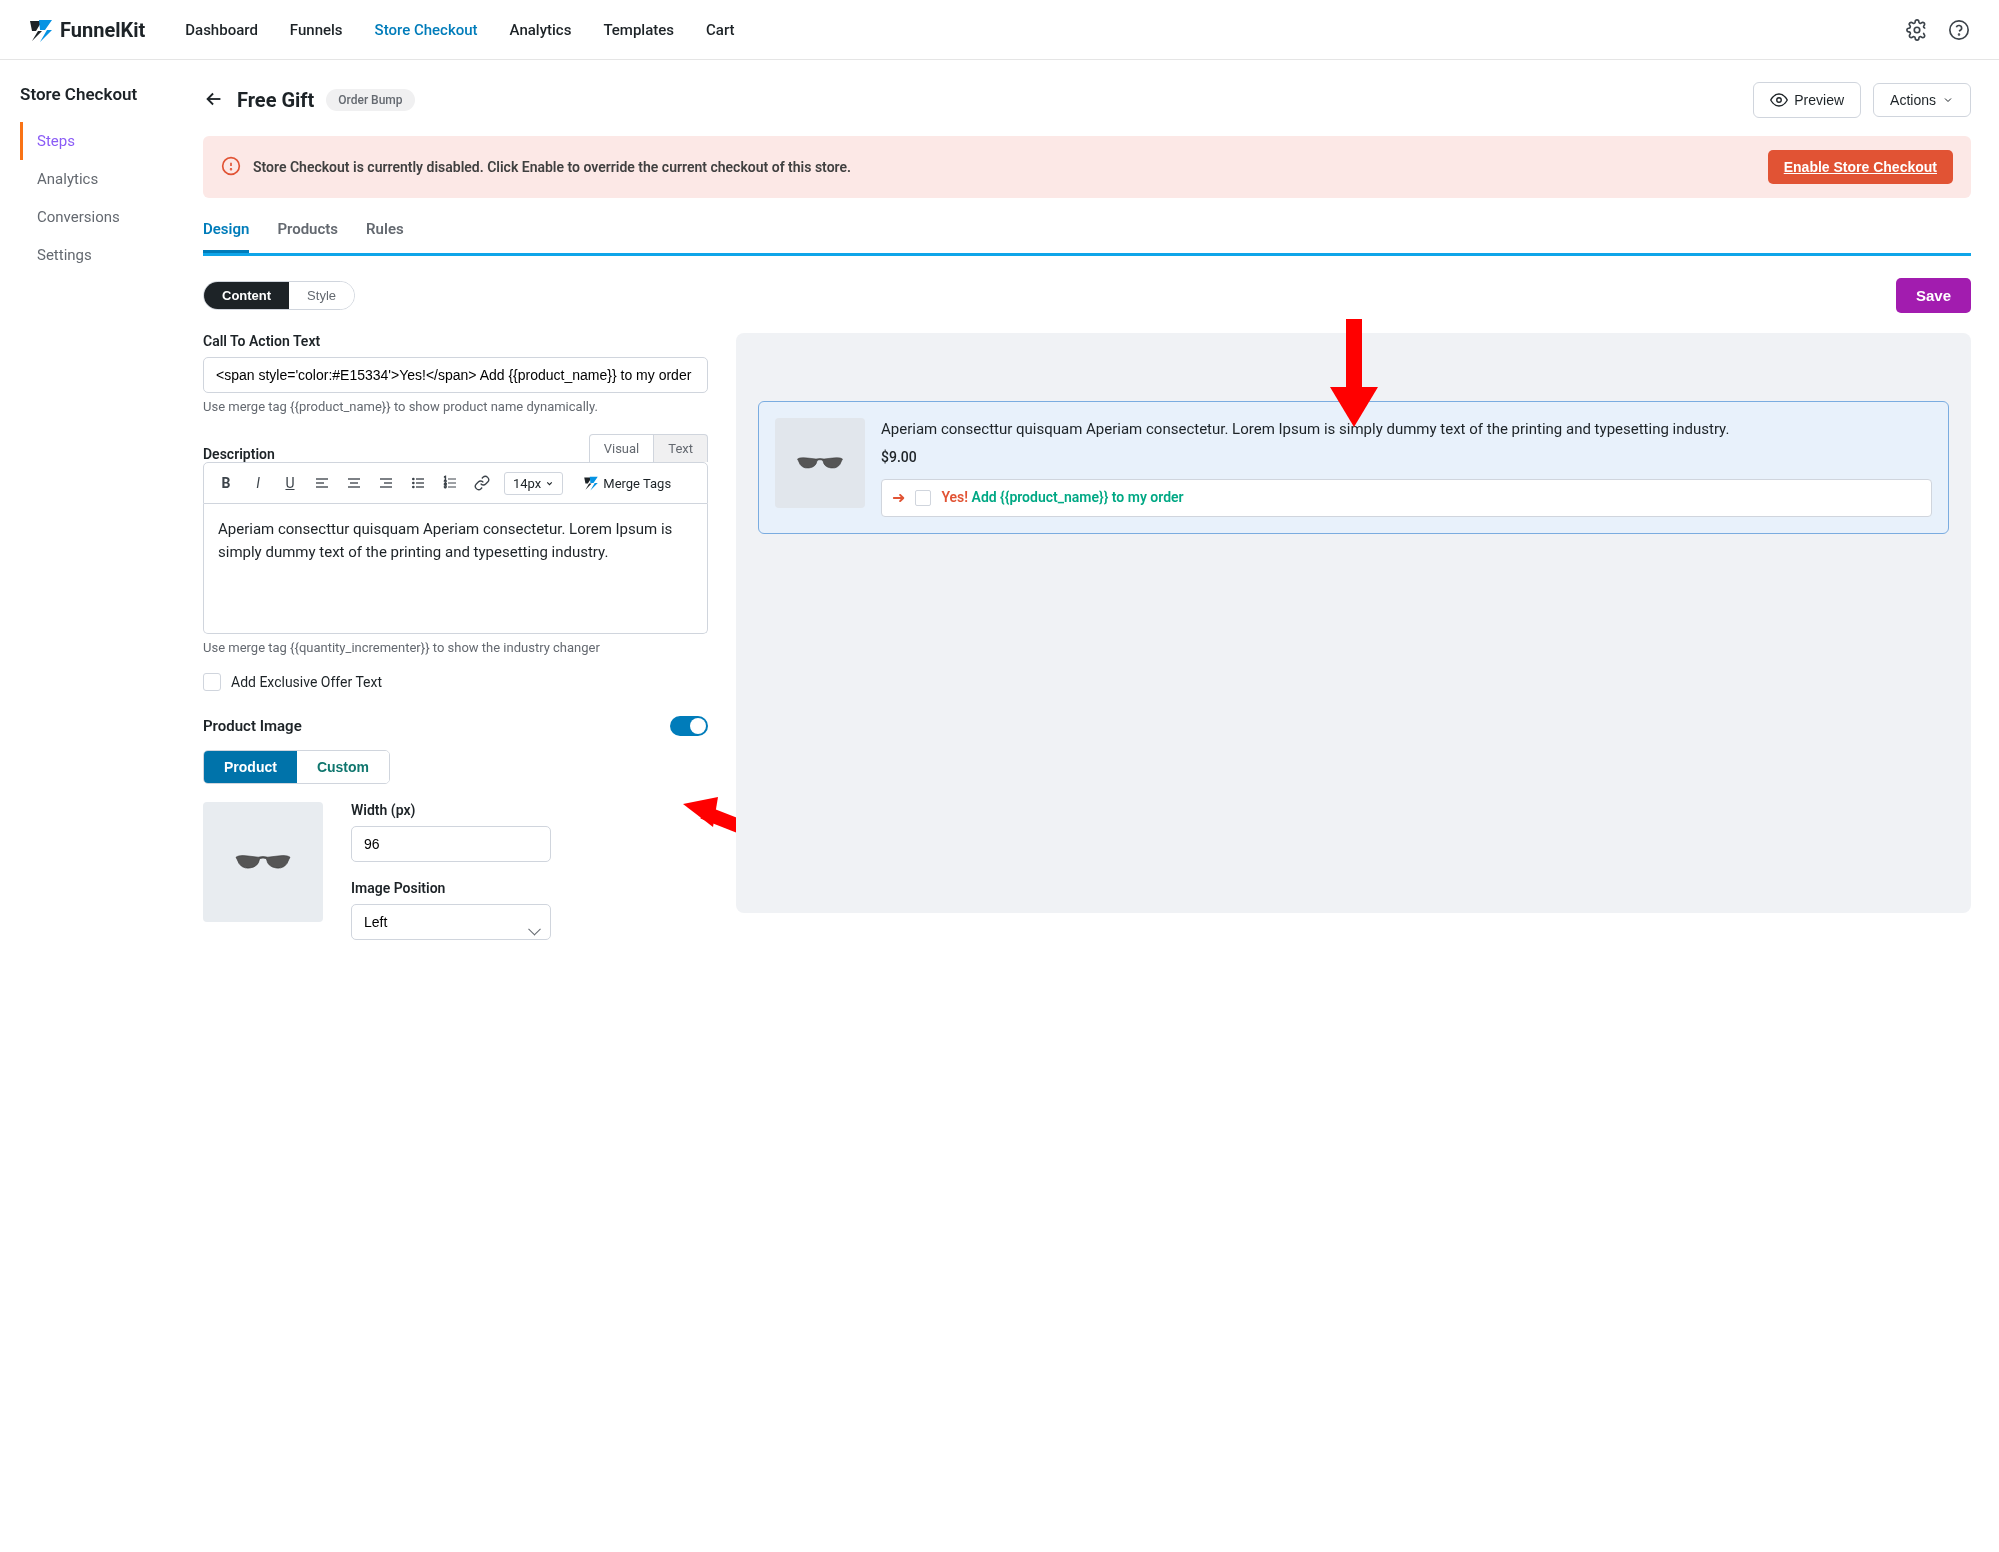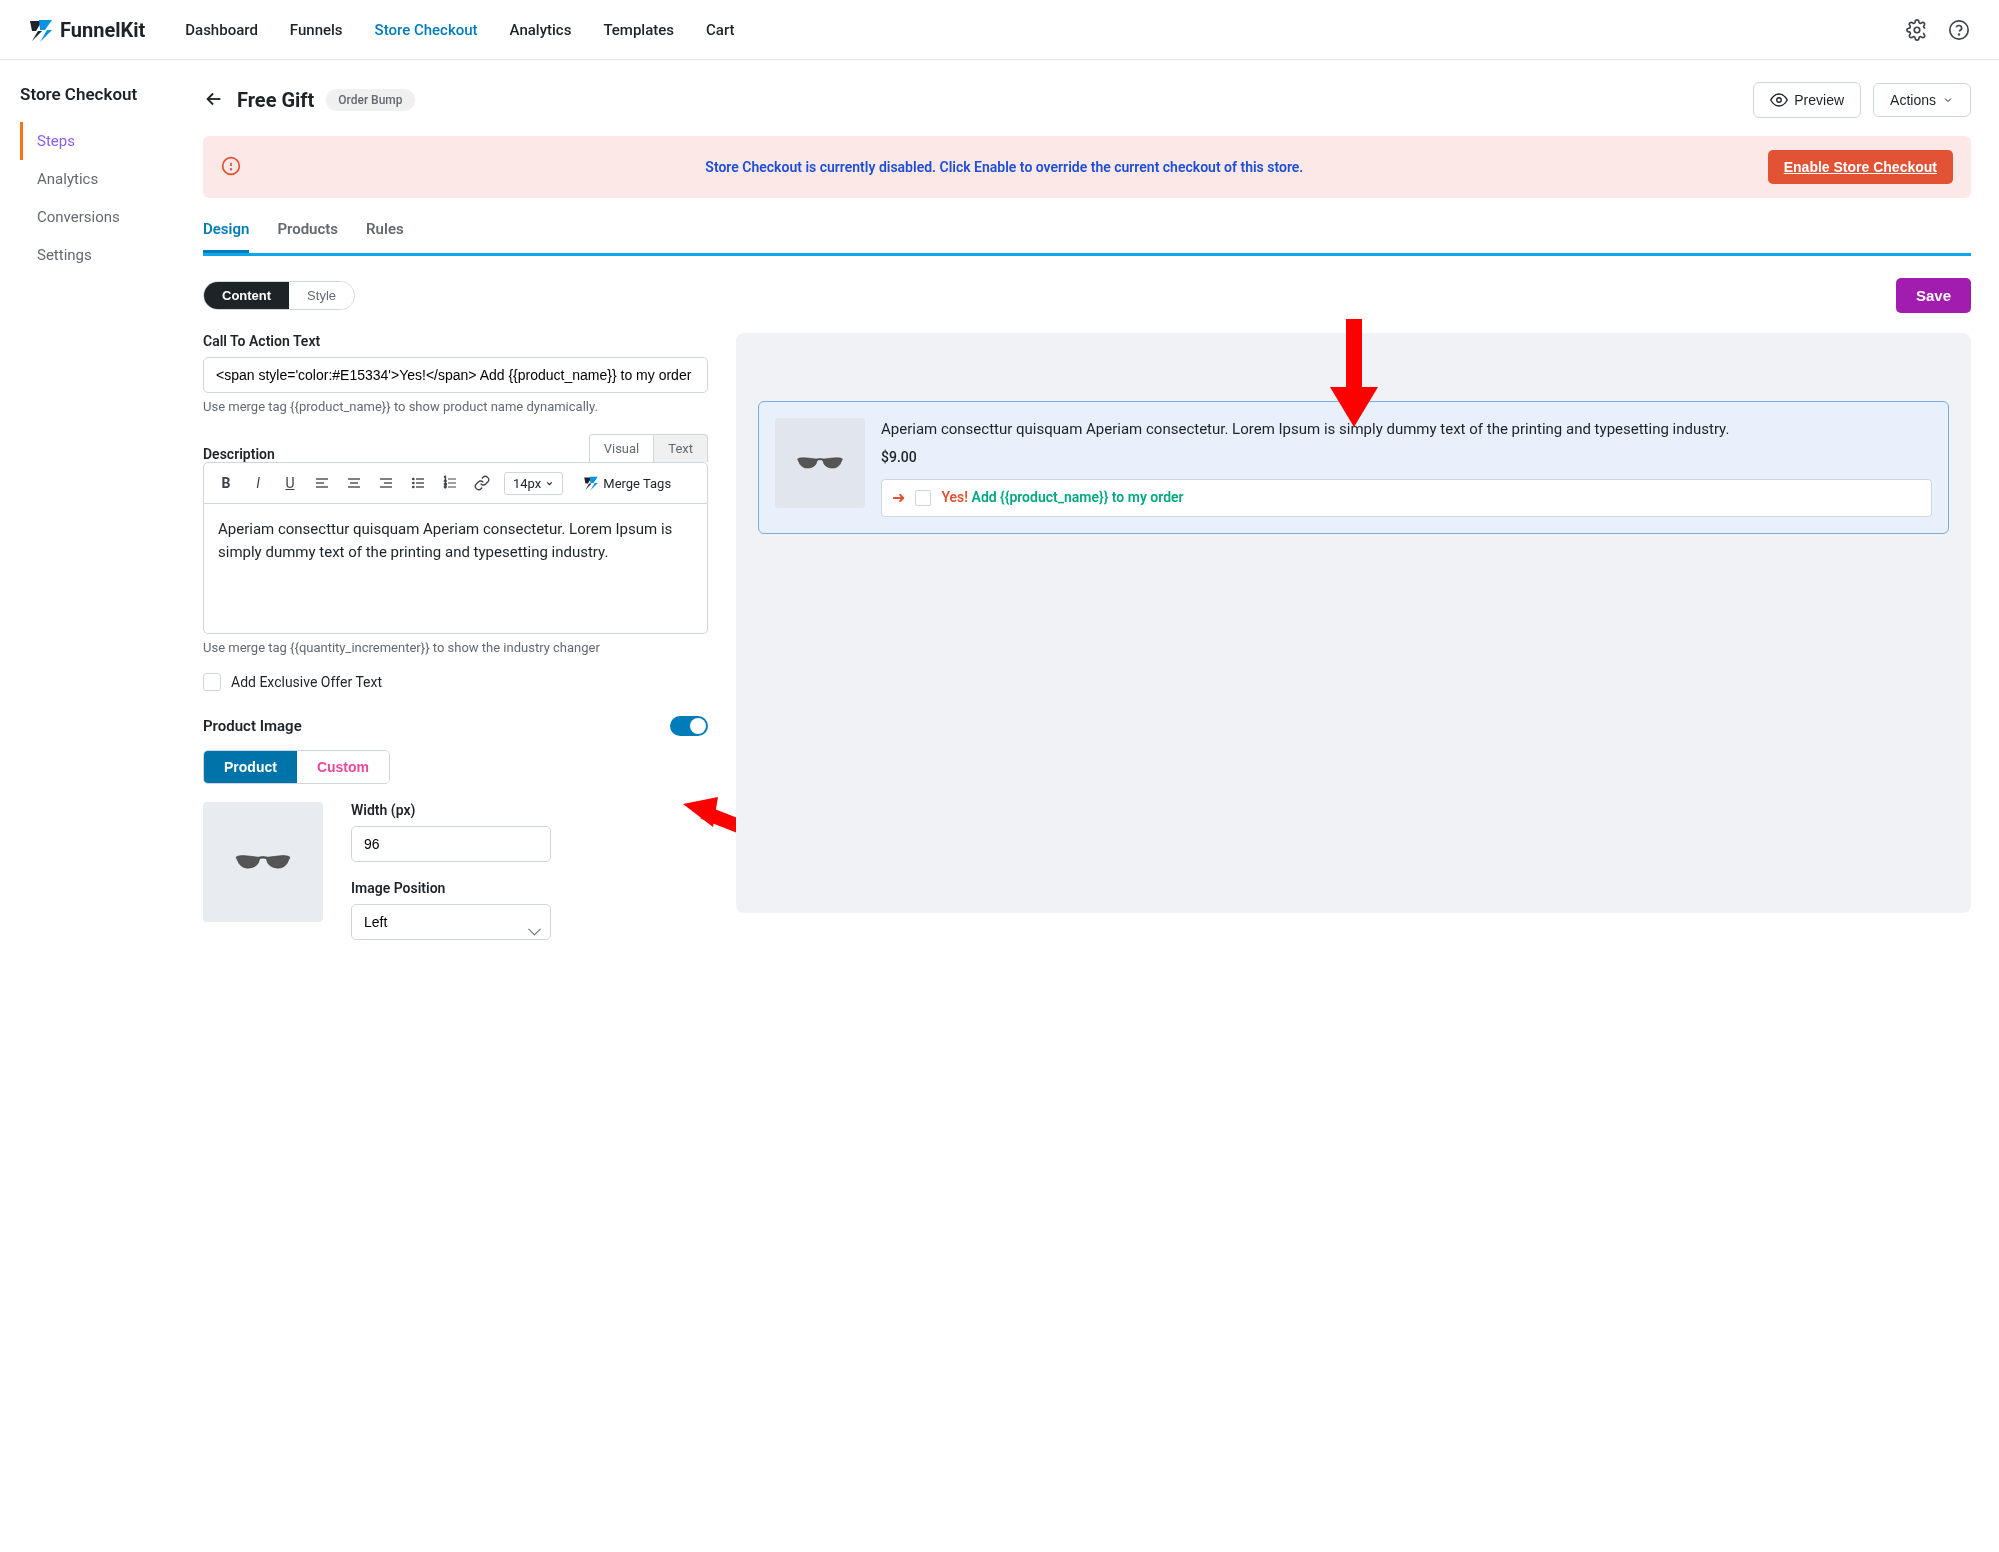--- a/index.html
+++ b/index.html
@@ -30,21 +30,21 @@
 .page-title { font-weight: 700; font-size: 20px; }
 .badge { background: #f0f0f1; color: #646970; font-size: 12px; padding: 4px 12px; border-radius: 12px; font-weight: 500; }
 .page-head-spacer { flex: 1; }
 .btn { border: 1px solid #d0d5dd; background: #fff; padding: 8px 16px; border-radius: 6px; font-size: 14px; cursor: pointer; display: inline-flex; align-items: center; gap: 6px; font-weight: 500; }
 .btn-preview { color: #1d2327; }
 .btn-actions { color: #1d2327; }
 
 
 .alert { background: #fce8e6; border-radius: 6px; padding: 14px 18px; display: flex; align-items: center; gap: 12px; margin-bottom: 22px; }
 .alert-icon { color: #e15334; flex-shrink: 0; }
-.alert-text { color: #1d4ed8; font-weight: 600; flex: 1; font-size: 14px; text-align: center; }
+.alert-text { color: #404040; font-weight: 600; flex: 1; font-size: 14px; }
 .btn-enable { background: #e15334; color: #fff; border: none; padding: 9px 16px; border-radius: 5px; font-weight: 600; cursor: pointer; font-size: 14px; text-decoration: underline; }
 
 
 .tabs { display: flex; gap: 28px; border-bottom: 3px solid #0ea5e9; margin-bottom: 22px; }
 .tab { padding: 0 0 12px; color: #646970; font-weight: 600; font-size: 15px; cursor: pointer; border-bottom: 3px solid transparent; }
 .tab.active { color: #007cba; border-bottom-color: #007cba; }
 
 
 .segment-row { display: flex; align-items: center; margin-bottom: 20px; }
 .segment { display: inline-flex; border: 1px solid #d0d5dd; border-radius: 18px; overflow: hidden; }
@@ -76,21 +76,21 @@
 
 .checkbox-row { display: flex; align-items: center; gap: 10px; margin-top: 18px; }
 .checkbox { width: 18px; height: 18px; border: 1px solid #d0d5dd; border-radius: 3px; }
 
 .section-row { display: flex; align-items: center; margin-top: 25px; }
 .section-title { font-weight: 600; font-size: 15px; }
 .toggle { margin-left: auto; width: 38px; height: 20px; background: #007cba; border-radius: 10px; position: relative; cursor: pointer; }
 .toggle::after { content: ""; position: absolute; right: 2px; top: 2px; width: 16px; height: 16px; background: #fff; border-radius: 50%; }
 
 .segment2 { display: inline-flex; border: 1px solid #d0d5dd; border-radius: 5px; overflow: hidden; margin-top: 14px; }
-.segment2-btn { padding: 8px 20px; font-size: 14px; cursor: pointer; background: #fff; border: none; font-weight: 600; color: #ec4899; }
+.segment2-btn { padding: 8px 20px; font-size: 14px; cursor: pointer; background: #fff; border: none; font-weight: 600; color: #0f766e; }
 .segment2-btn.active { background: #0073aa; color: #fff; }
 
 .img-row { display: flex; gap: 28px; margin-top: 18px; align-items: flex-start; }
 .img-thumb { width: 120px; height: 120px; background: #e8ecf0; border-radius: 4px; display: flex; align-items: center; justify-content: center; }
 .img-fields { flex: 1; }
 .img-fields .field-label { margin-top: 0; }
 .img-fields .text-input { margin-bottom: 18px; }
 .select-wrap { position: relative; }
 .select-wrap .text-input { appearance: none; }
 .select-wrap::after { content: ""; position: absolute; right: 12px; top: 50%; width: 8px; height: 8px; border-right: 1.5px solid #646970; border-bottom: 1.5px solid #646970; transform: translateY(-70%) rotate(45deg); pointer-events: none; }

